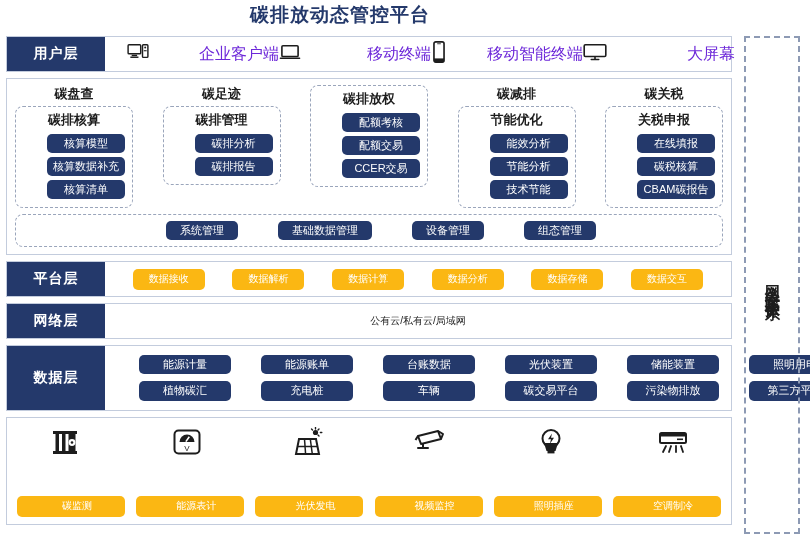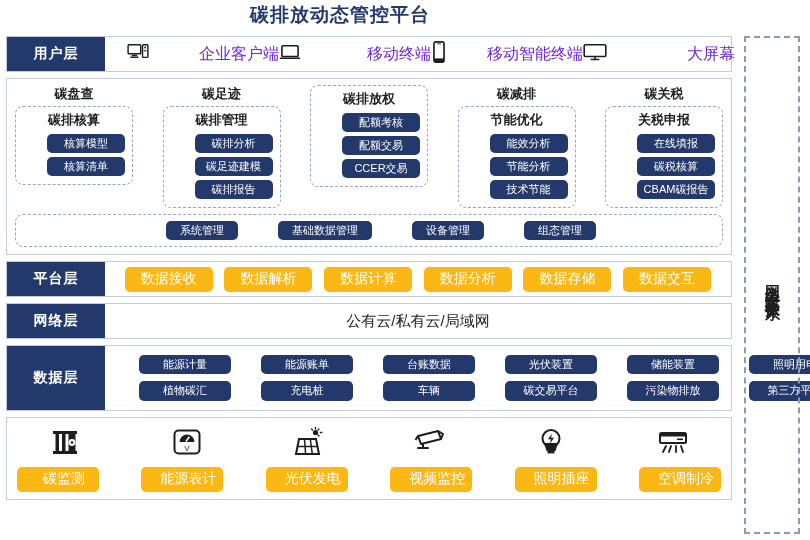--- a/index.html
+++ b/index.html
@@ -107,30 +107,30 @@
   .mgmt-box .pill-navy { padding: 3px 14px 4px 14px; font-size: 11px; }
 
   
   .plat-row {
     display: flex; width: 100%; justify-content: space-around;
     align-items: center; padding: 0 6px;
   }
   .pill-amber {
     background: #FBB713; color: #ffffff;
     border-radius: 5px;
-    font-size: 14px;
+    font-size: 10px;
     text-align: center;
     padding: 3px 16px 4px 16px;
     white-space: nowrap;
   }
 
   
   .net-body {
     justify-content: center;
-    font-size: 15px; color: #1d1d1d;
+    font-size: 10px; color: #1d1d1d;
   }
 
   
   .data-body {
     flex-direction: column; gap: 7px;
     padding: 9px 10px;
     align-items: stretch;
   }
   .data-row { display: flex; justify-content: flex-end; gap: 6px; }
   .data-row .pill-navy { width: 92px; padding: 3px 2px 4px 2px; }
@@ -141,21 +141,21 @@
     padding: 6px 10px 7px 10px;
     align-items: stretch; gap: 3px;
   }
   .sense-icons, .sense-pills {
     display: flex; justify-content: space-between; gap: 6px;
   }
   .sense-cell {
     width: 96px; display: flex; align-items: center; justify-content: center;
     height: 40px;
   }
-  .sense-pills .pill-amber { width: 82px; padding: 3px 2px 4px 14px; }
+  .sense-pills .pill-amber { width: 108px; padding: 3px 2px 4px 14px; margin-top: 29px; }
 
   
   .security {
     position: absolute;
     left: 744px; top: 36px;
     width: 56px; height: 498px;
     border: 2px dashed #8d9ab4;
     display: flex; align-items: center; justify-content: center;
   }
   .security-text {
@@ -232,30 +232,30 @@
     <div class="layer">
       <div class="app-body">
 
         <div class="app-cols">
 
           <div class="app-col">
             <div class="app-col-title">碳盘查</div>
             <div class="app-card">
               <div class="app-card-title">碳排核算</div>
               <div class="pill-navy">核算模型</div>
+              <div class="pill-navy">核算数据补充</div>
               <div class="pill-navy">核算清单</div>
             </div>
           </div>
 
           <div class="app-col">
             <div class="app-col-title">碳足迹</div>
             <div class="app-card">
               <div class="app-card-title">碳排管理</div>
               <div class="pill-navy">碳排分析</div>
-              <div class="pill-navy">碳足迹建模</div>
               <div class="pill-navy">碳排报告</div>
             </div>
           </div>
 
           <div class="app-col">
             <div class="app-card">
               <div class="app-card-title">碳排放权</div>
               <div class="pill-navy">配额考核</div>
               <div class="pill-navy">配额交易</div>
               <div class="pill-navy">CCER交易</div>

